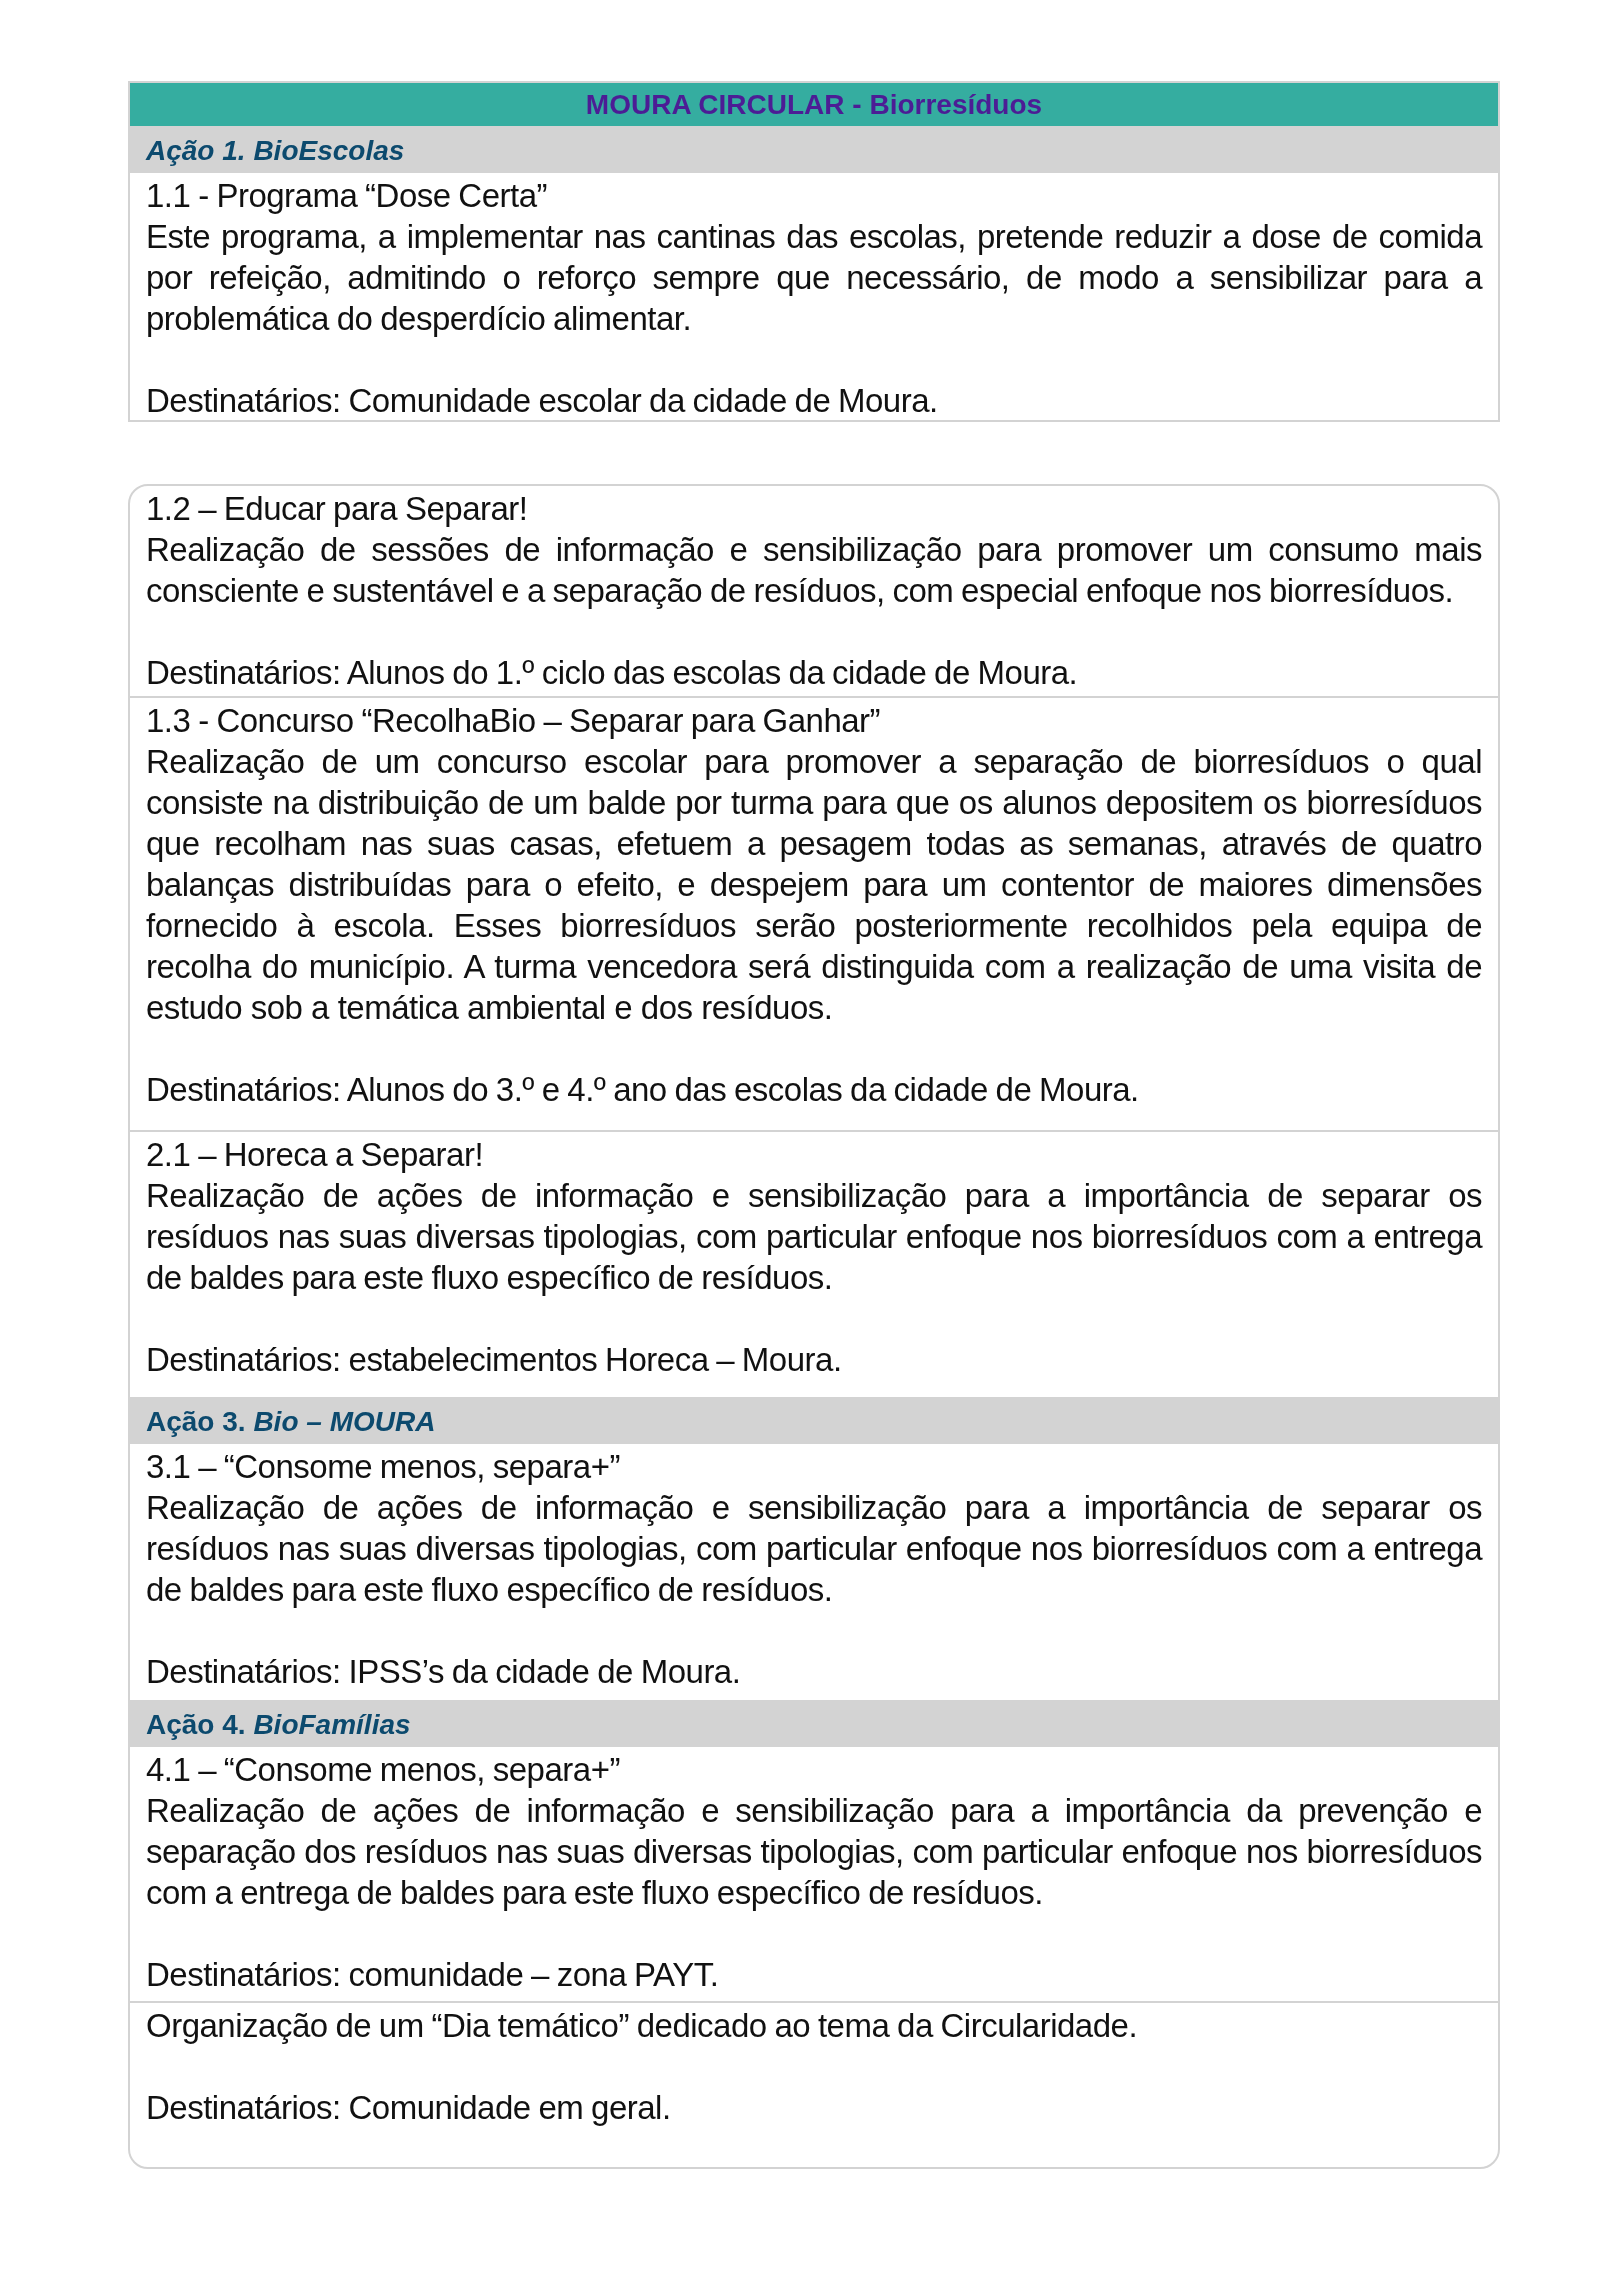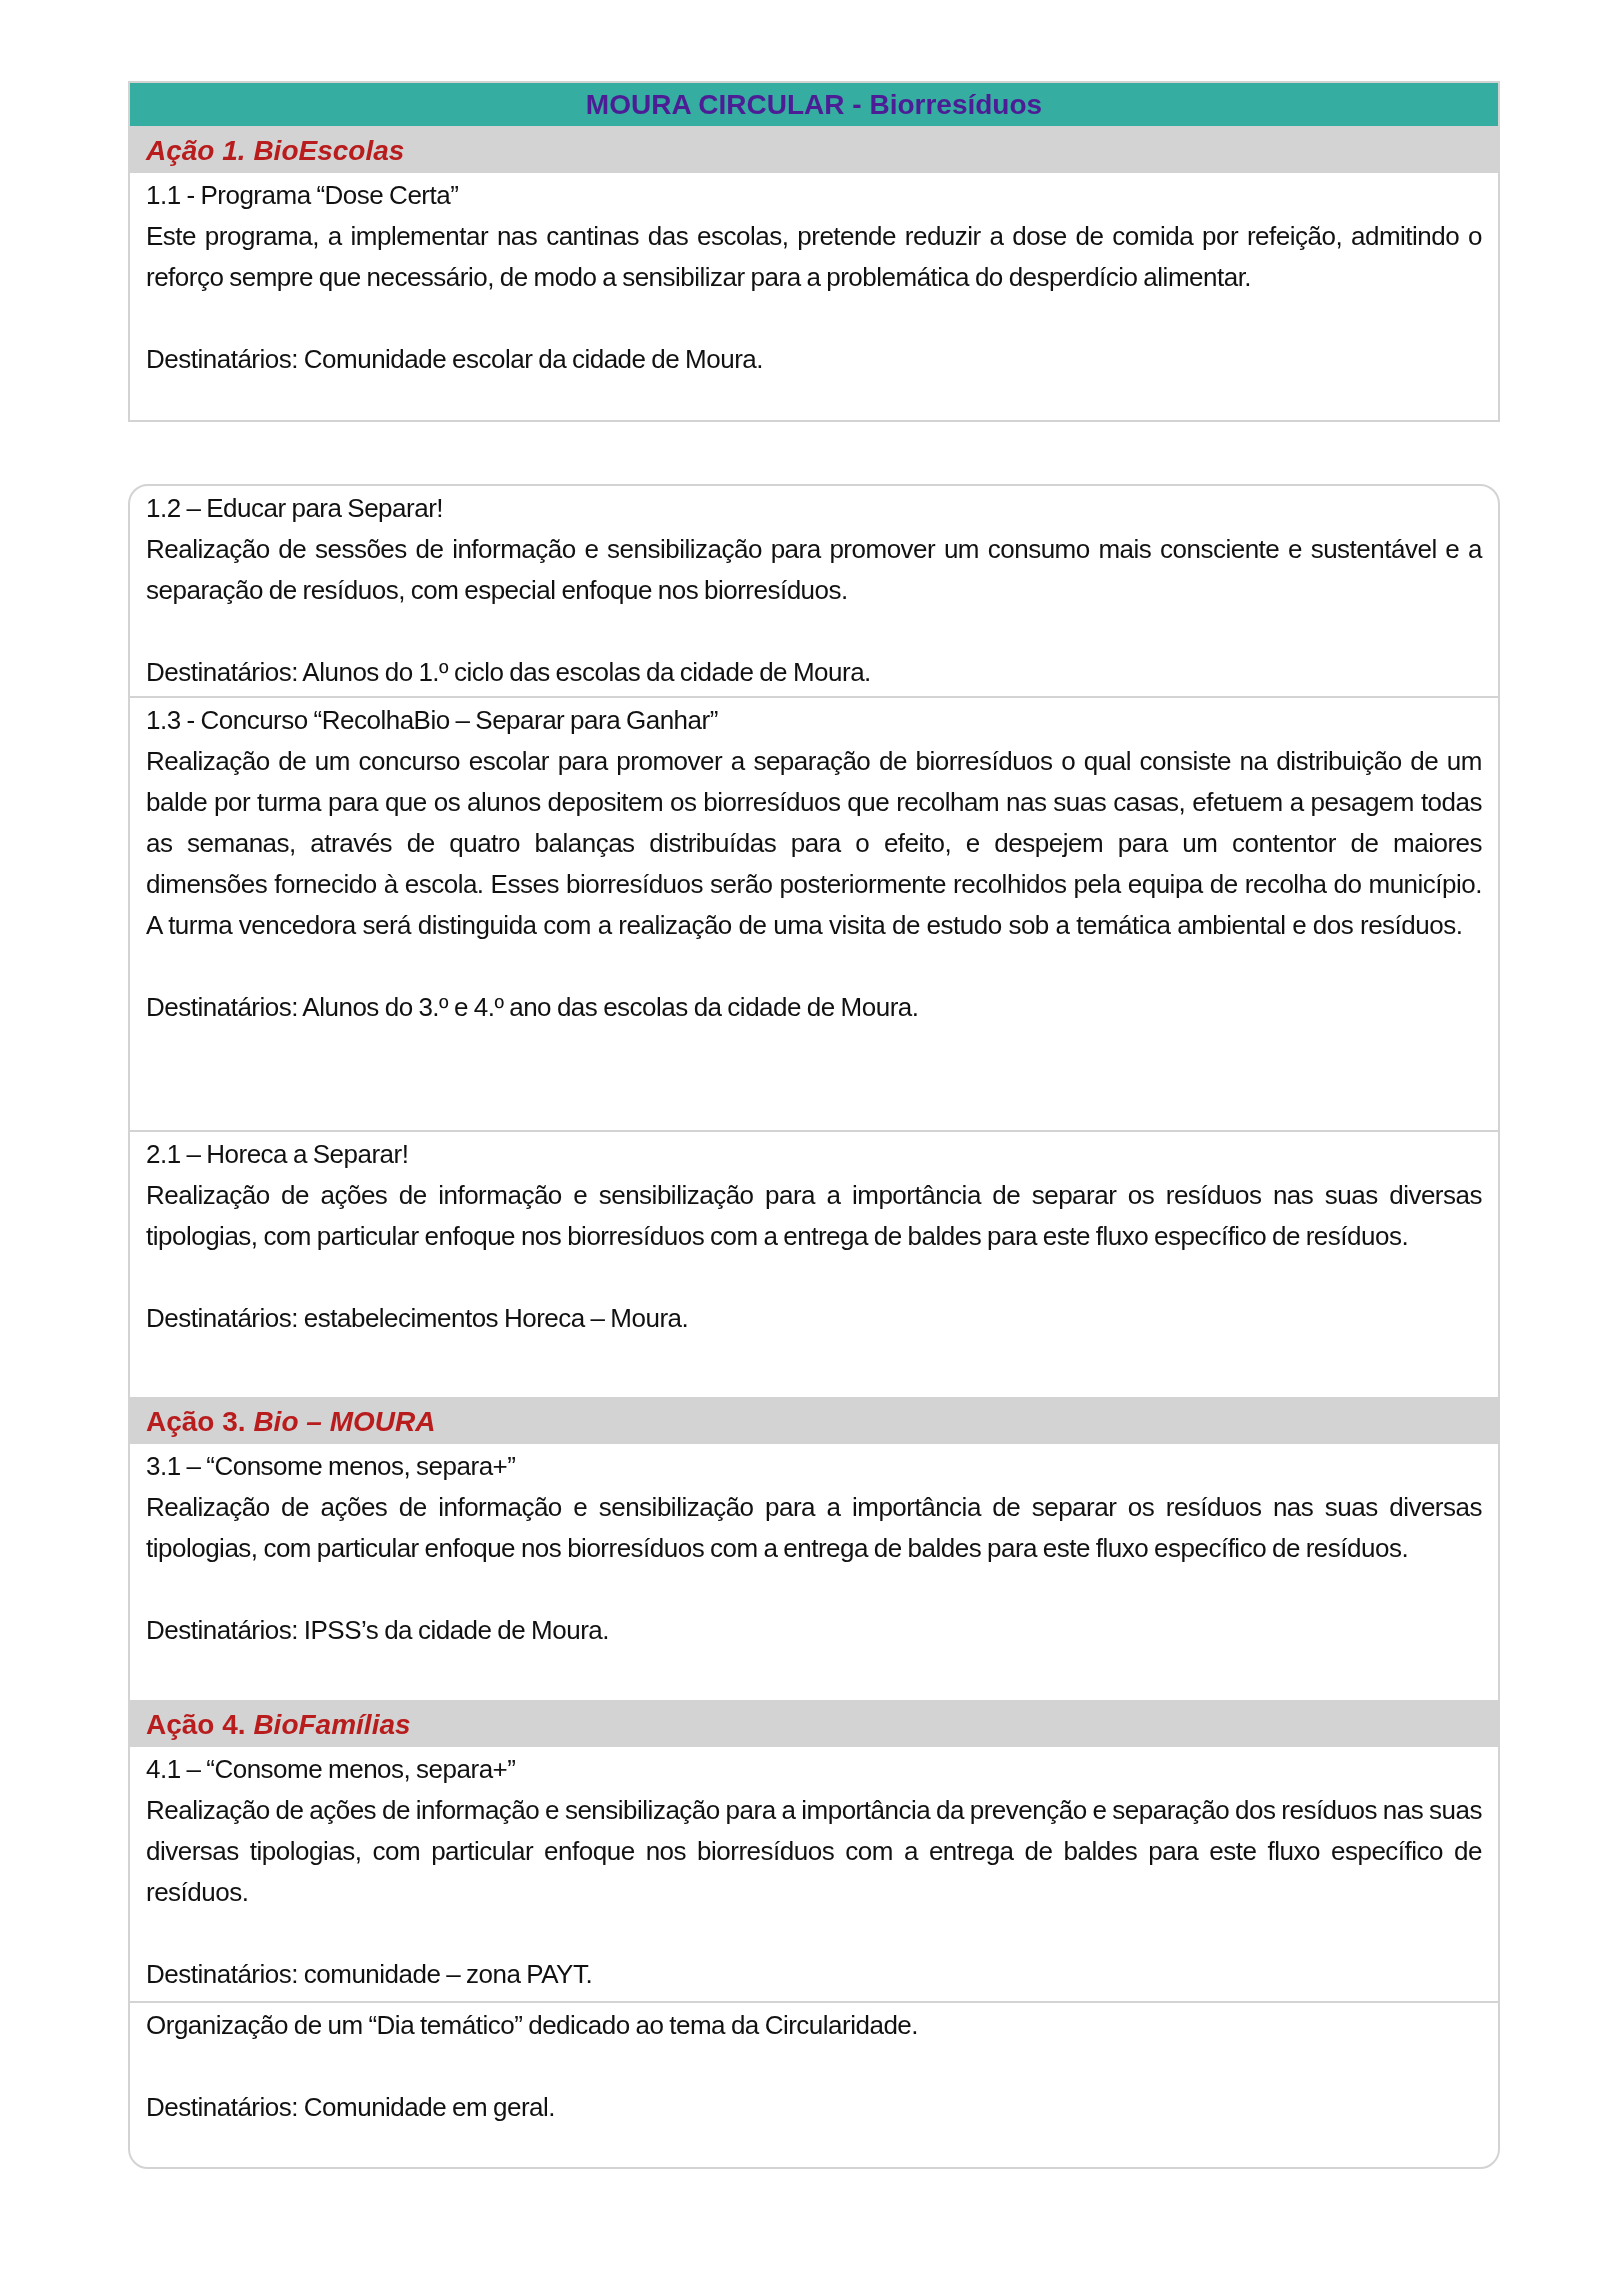--- a/index.html
+++ b/index.html
@@ -6,24 +6,24 @@
   body { width: 1621px; height: 2293px; position: relative; overflow: hidden;
          font-family: "Liberation Sans", "DejaVu Sans", sans-serif; color: #111; }
   .tbl { position: absolute; left: 128px; width: 1372px; border: 2.7px solid #d3d3d3;
          box-sizing: border-box; border-collapse: collapse; background: #fff; }
   #t1 { top: 81px; }
   #t2 { top: 484px; border-radius: 20px; }
   .row { box-sizing: border-box; border-top: 2.7px solid #d3d3d3; }
   .row:first-child { border-top: none; }
   .title-row { background: #35ada0; color: #4c1d95; text-align: center; font-weight: bold;
                font-size: 28px; height: 43px; line-height: 43px; }
-  .action-row { background: #d3d3d3; color: #b91c1c; font-weight: bold; font-size: 28px;
+  .action-row { background: #d3d3d3; color: #0c4a6e; font-weight: bold; font-size: 28px;
                 height: 45px; line-height: 45px; padding-left: 16px; }
   .action-row .prefix.ital, .action-row .name { font-style: italic; }
-  .cell { padding: 1.8px 16px 3.6px 16px; font-size: 26px; line-height: 41px;
+  .cell { padding: 1.8px 16px 3.6px 16px; font-size: 33px; line-height: 41px;
           letter-spacing: -0.5px; word-spacing: -0.9px; }
   .cell .heading { display: block; }
   .cell .desc { display: block; text-align: justify; }
   .cell .gap { display: block; height: 41px; }
   .cell .target { display: block; }
   .c11 { height: 249px; }
   .c12 { height: 210px; }
   .c13 { height: 434px; }
   .c21 { height: 267px; }
   .c31 { height: 258px; }

